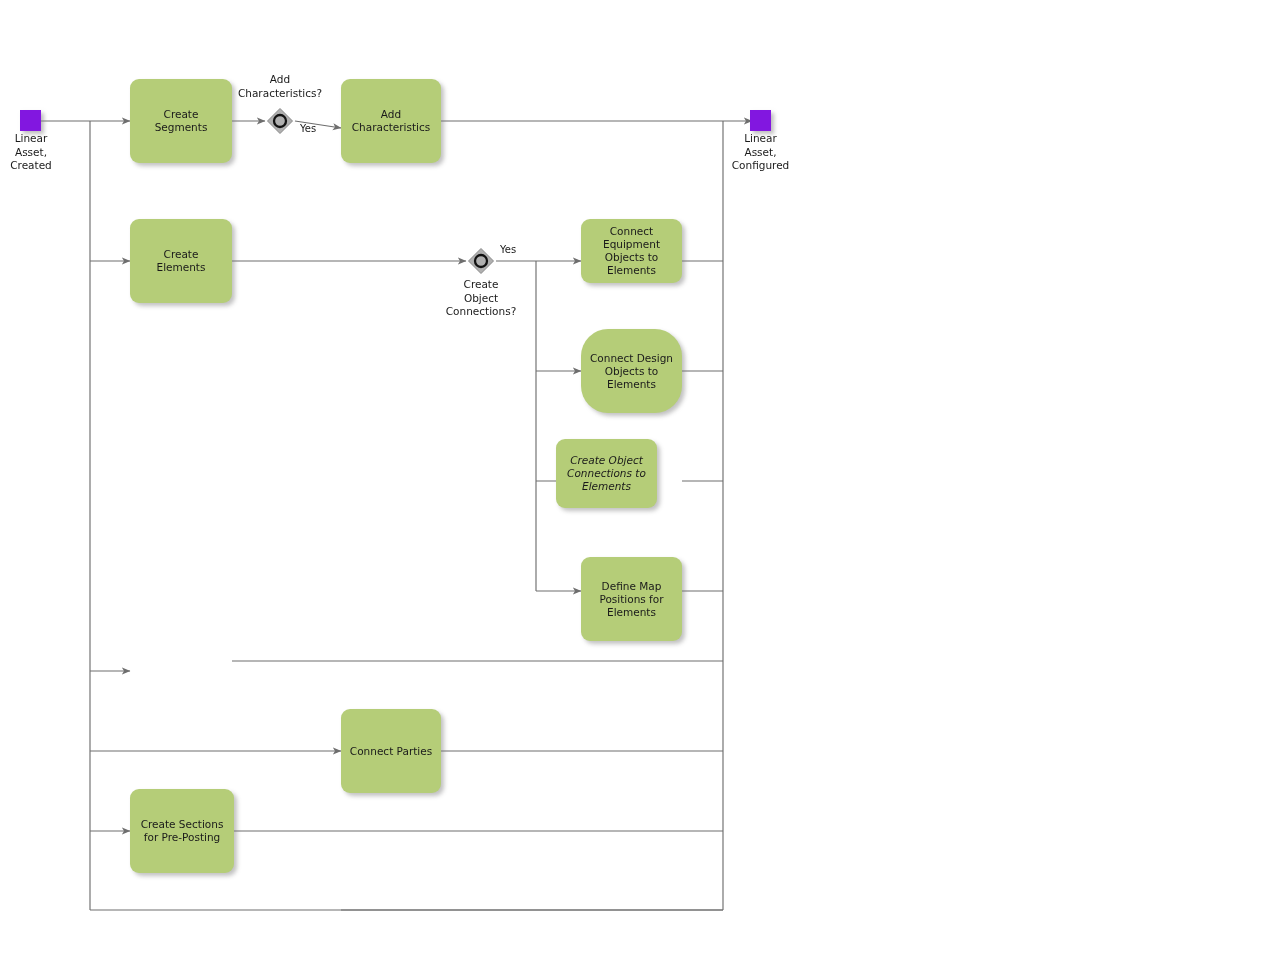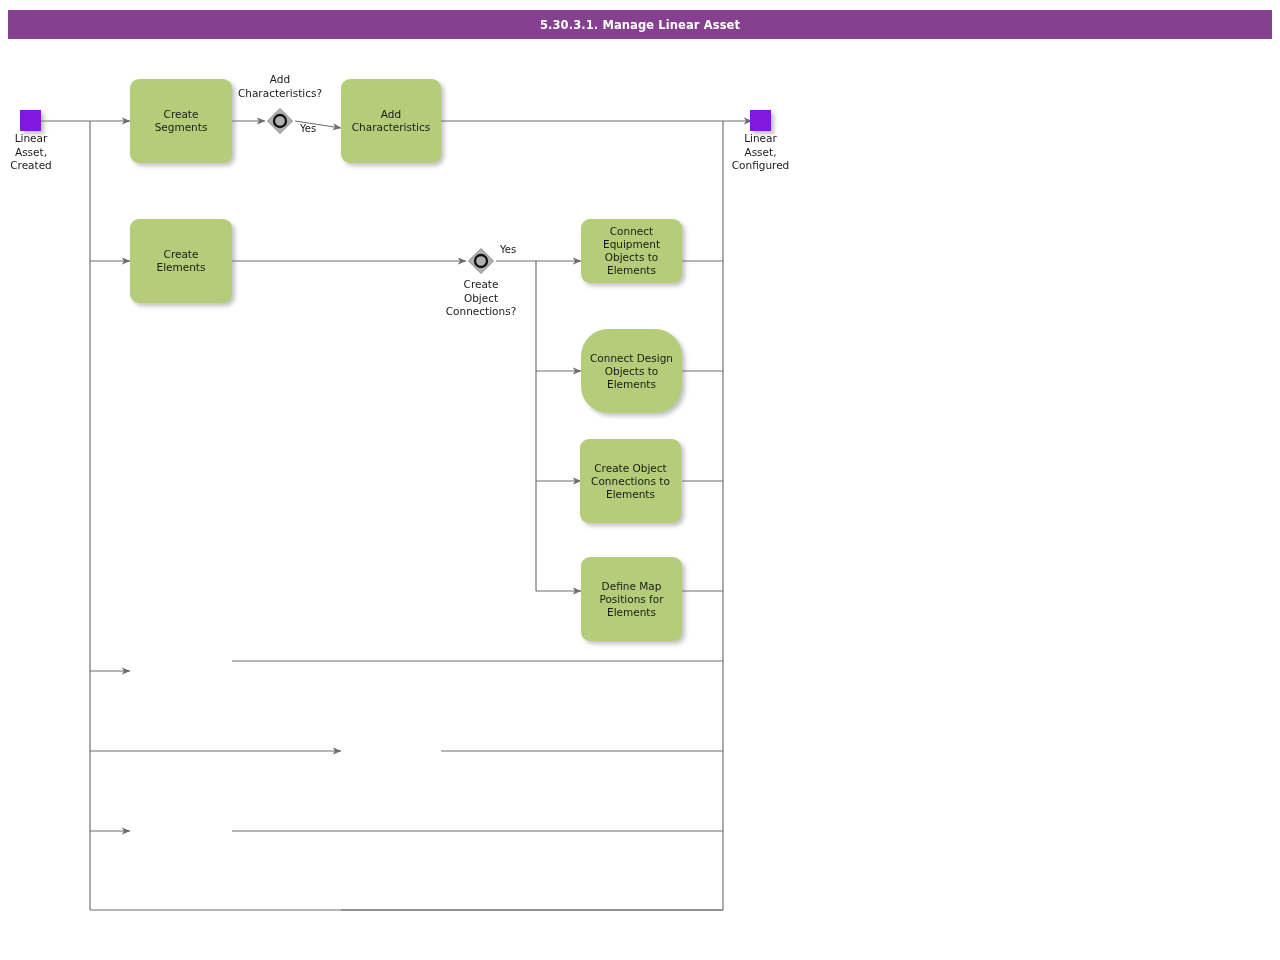--- a/index.html
+++ b/index.html
@@ -106,23 +106,20 @@
     color: #1a1a1a;
     font-family: "DejaVu Sans", sans-serif;
     white-space: nowrap;
   }
 </style>
 </head>
 <body>
 
 <div id="canvas">
 
-  <div class="title-bar">
-    <span class="title-text">5.30.3.1. Manage Linear Asset</span>
-  </div>
 
   <svg id="wires" viewBox="0 0 1280 960" width="1280" height="960">
     <defs>
       <marker id="arrow" markerWidth="9" markerHeight="8" refX="8.2" refY="4" orient="auto" markerUnits="userSpaceOnUse">
         <path d="M0,0.4 L8.6,4 L0,7.6 L2.2,4 Z" fill="#6e6e6e"></path>
       </marker>
     </defs>
     <g fill="none" stroke="#6e6e6e" stroke-width="1.15" stroke-linejoin="round" stroke-linecap="butt">
 
       <path d="M41,121 L130,121" marker-end="url(#arrow)"></path>
@@ -216,29 +213,36 @@
 Objects to
 Elements</span>
   </div>
 
   <div class="task" style="left:581px; top:329px; width:101px; height:84px;border-radius:27px;">
     <span class="task-label">Connect Design
 Objects to
 Elements</span>
   </div>
 
-  <div class="task" style="left:580px; top:439px; width:101px; height:84px;">
+  <div class="task" style="left:556px; top:439px; width:101px; height:69px;font-style:italic;">
     <span class="task-label">Create Object
 Connections to
 Elements</span>
   </div>
 
   <div class="task" style="left:581px; top:549px; width:101px; height:84px;margin-top:8px;">
     <span class="task-label">Define Map
 Positions for
 Elements</span>
   </div>
 
 
-
+  <div class="task" style="left:341px; top:709px; width:100px; height:84px;">
+    <span class="task-label">Connect Parties</span>
+  </div>
+
+  <div class="task" style="left:130px; top:789px; width:104px; height:84px;">
+    <span class="task-label">Create Sections
+for Pre-Posting</span>
+  </div>
 
 
 </div>
 
 </body></html>

